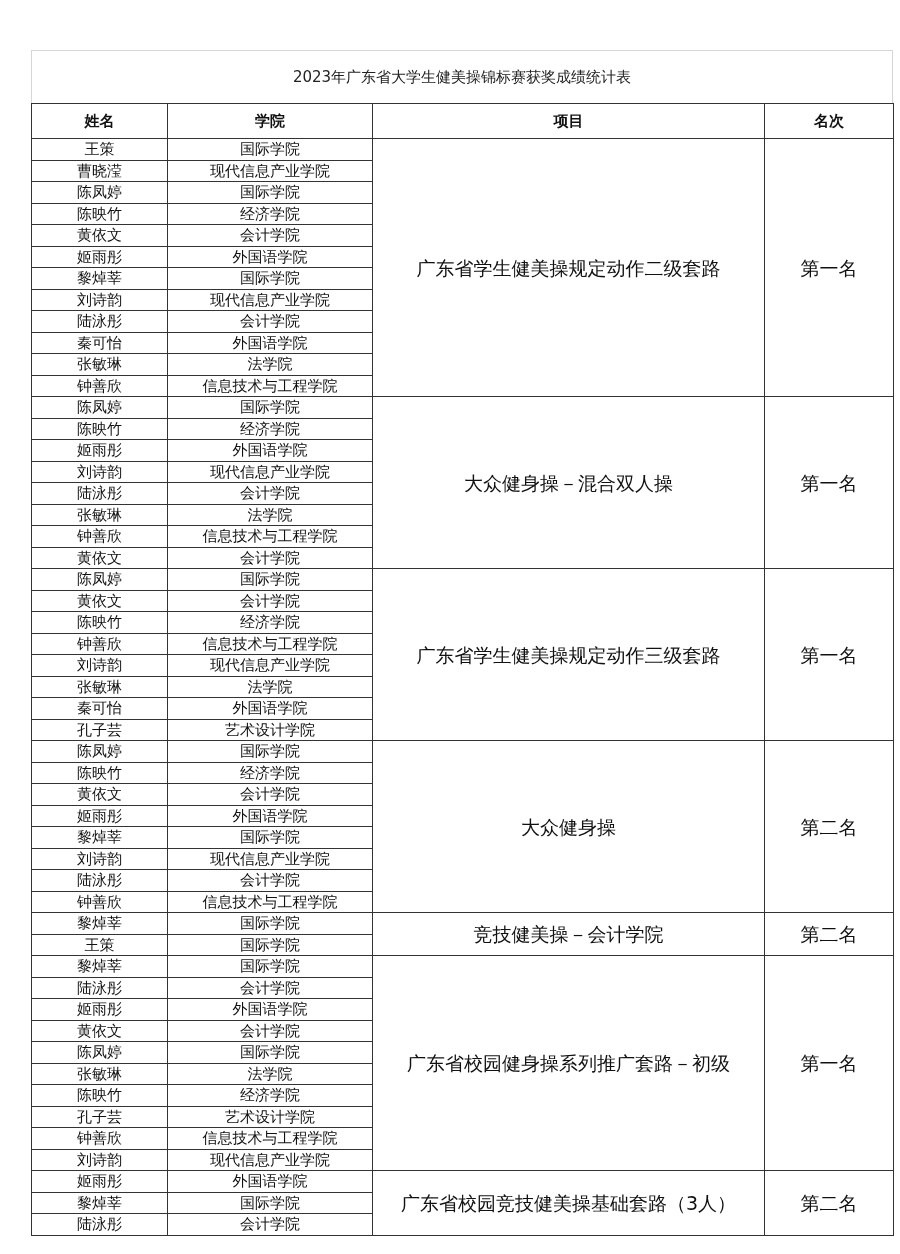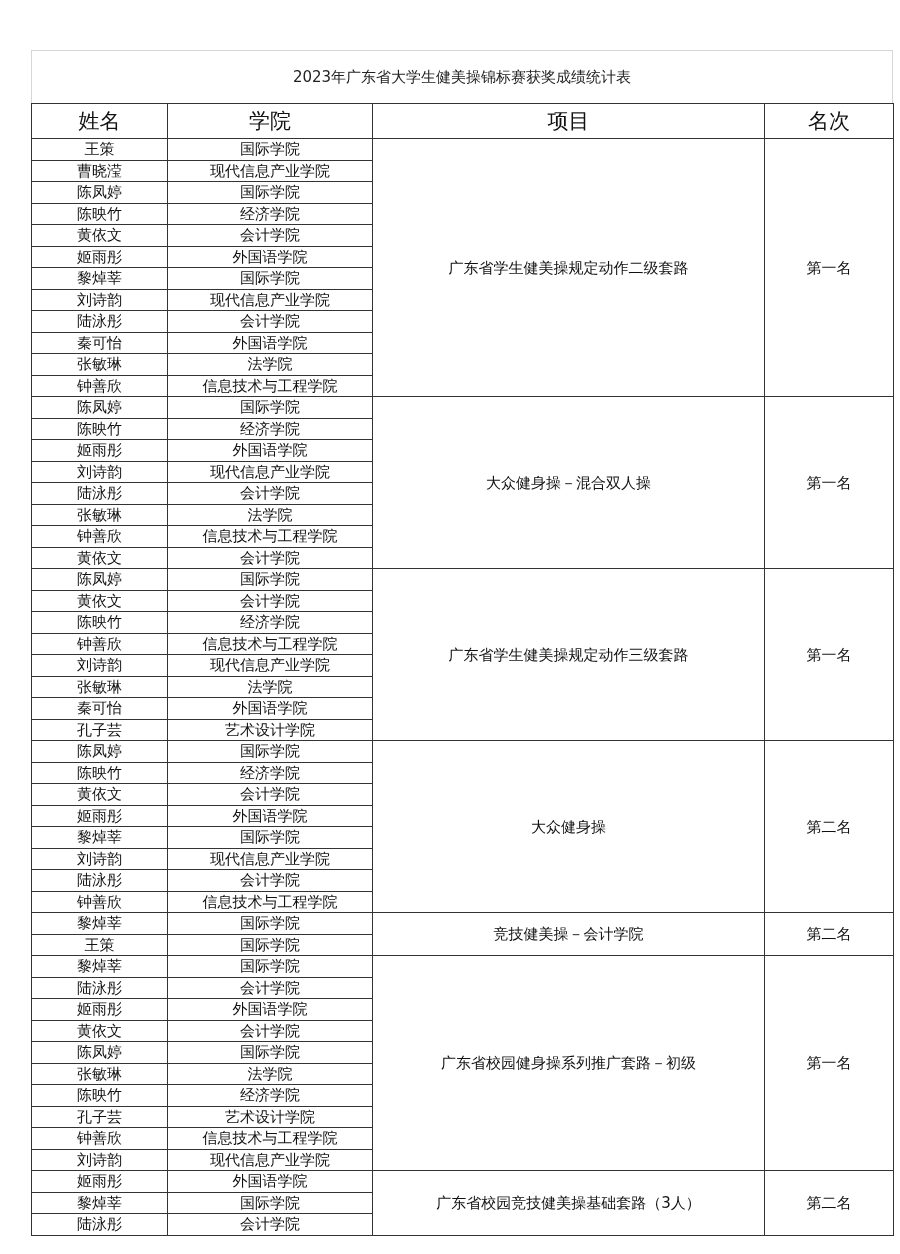--- a/index.html
+++ b/index.html
@@ -5,23 +5,23 @@
   html, body { margin: 0; padding: 0; background: #ffffff; }
   body { width: 900px; height: 1254px; position: relative; overflow: hidden;
          font-family: "DejaVu Sans", "Liberation Sans", sans-serif; color: #111; }
   .sheet { position: absolute; left: 31px; top: 18px; width: 862px; margin-top: 32px; }
   .title-box { height: 53px; border: 1px solid #d6d6d6; border-bottom: none;
                display: flex; align-items: center; justify-content: center;
                font-size: 15px; color: #222; box-sizing: border-box; }
   table { border-collapse: collapse; width: 862px; table-layout: fixed; }
   th, td { border: 1.5px solid #333; text-align: center; vertical-align: middle;
            padding: 0; overflow: hidden; white-space: nowrap; }
-  th { height: 34px; font-size: 21px; font-weight: normal; }
+  th { height: 34px; font-size: 15px; font-weight: bold; }
   td { height: 20.5px; font-size: 15px; line-height: 20px; }
-  td.project, td.rank { font-size: 15px; }
+  td.project, td.rank { font-size: 19px; }
   col.c-name { width: 136px; }
   col.c-college { width: 205px; }
   col.c-project { width: 392px; }
   col.c-rank { width: 129px; }
 </style>
 </head>
 <body>
 
 <div class="sheet">
   <div class="title-box">2023年广东省大学生健美操锦标赛获奖成绩统计表</div>

